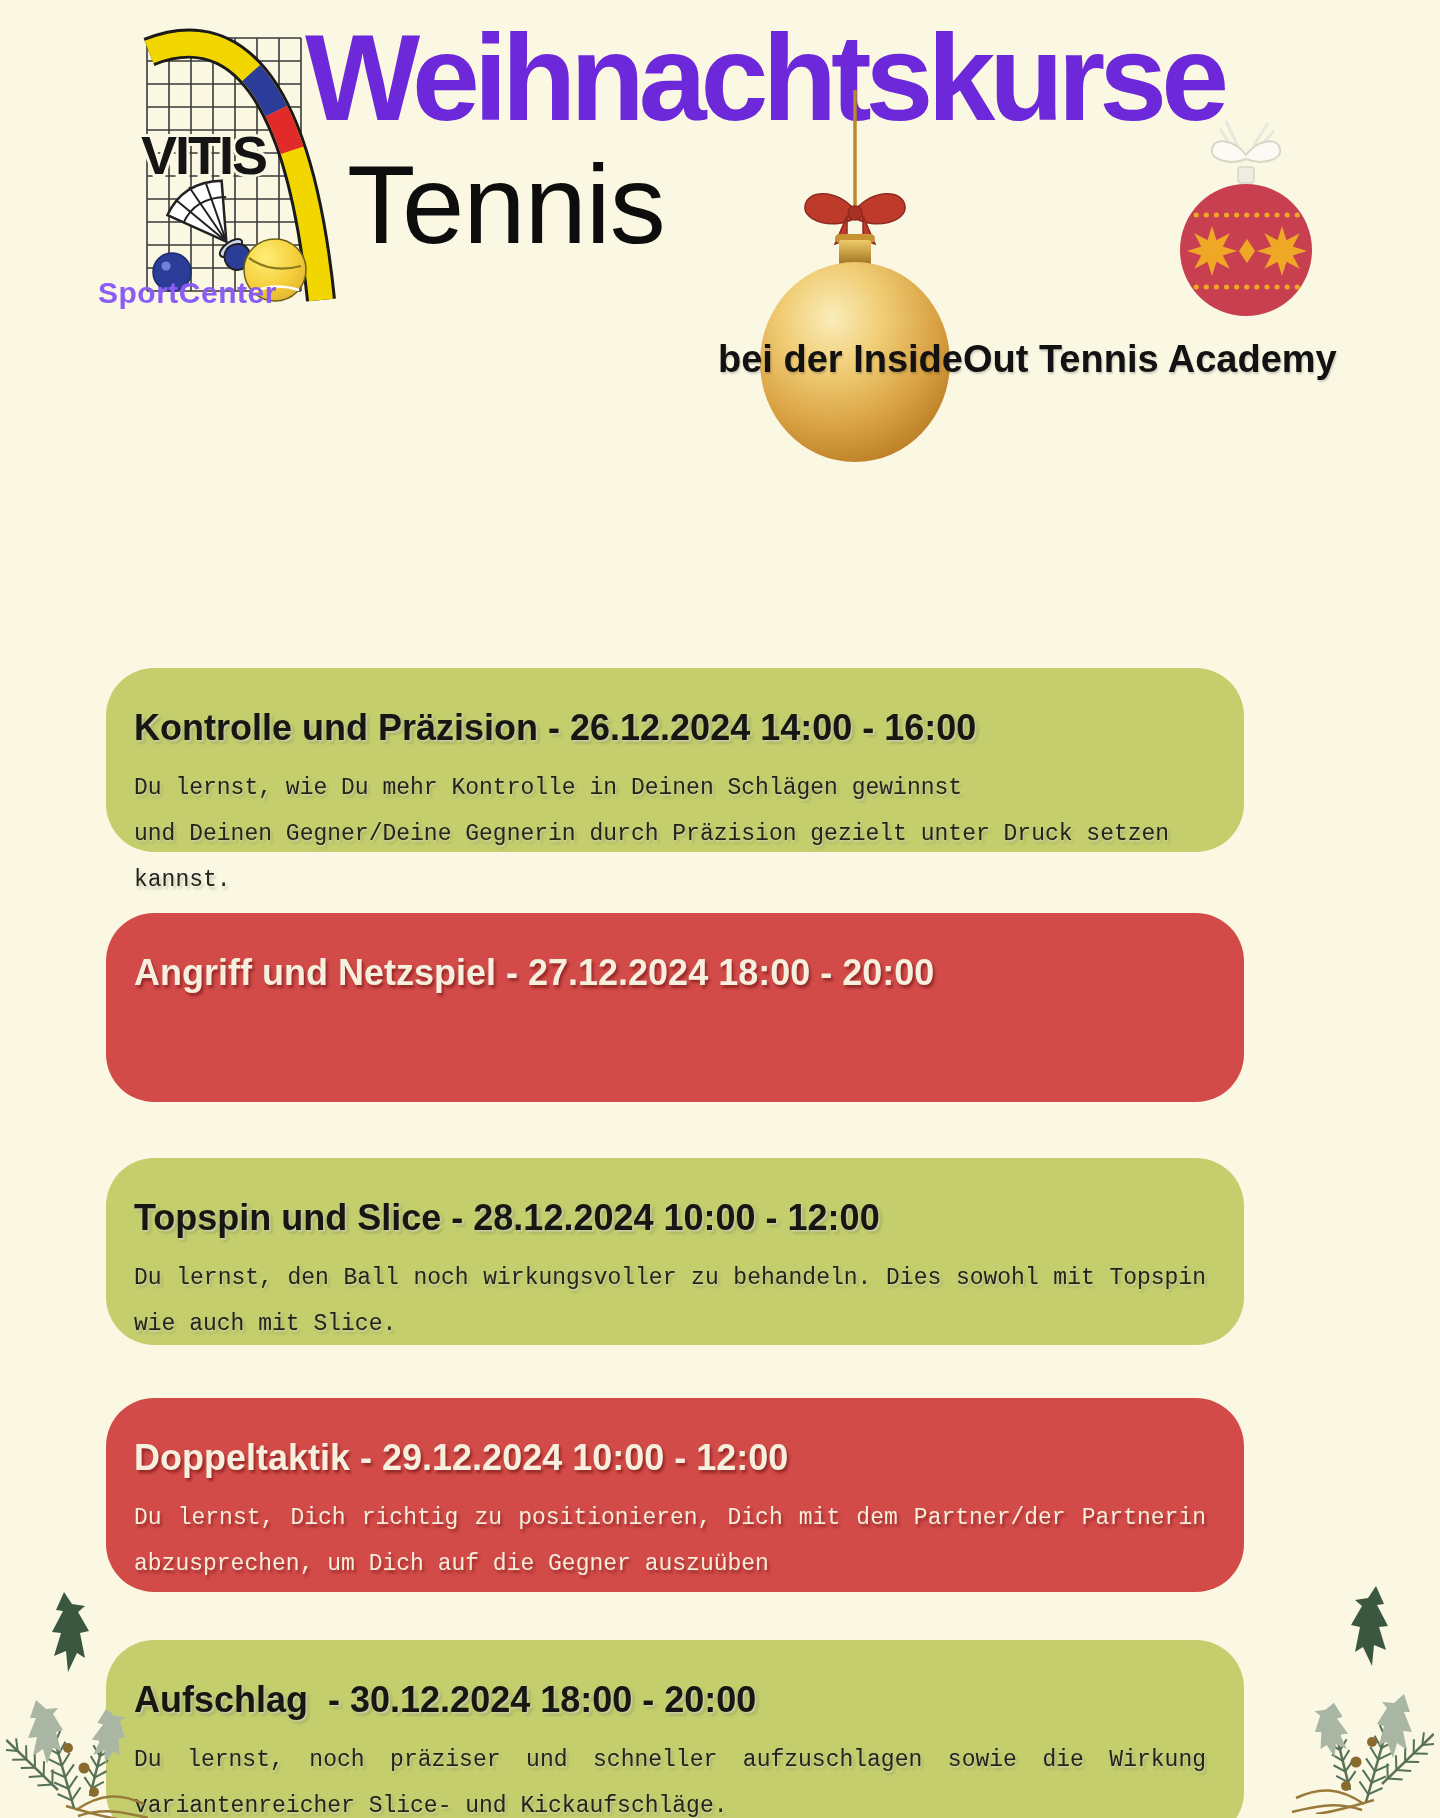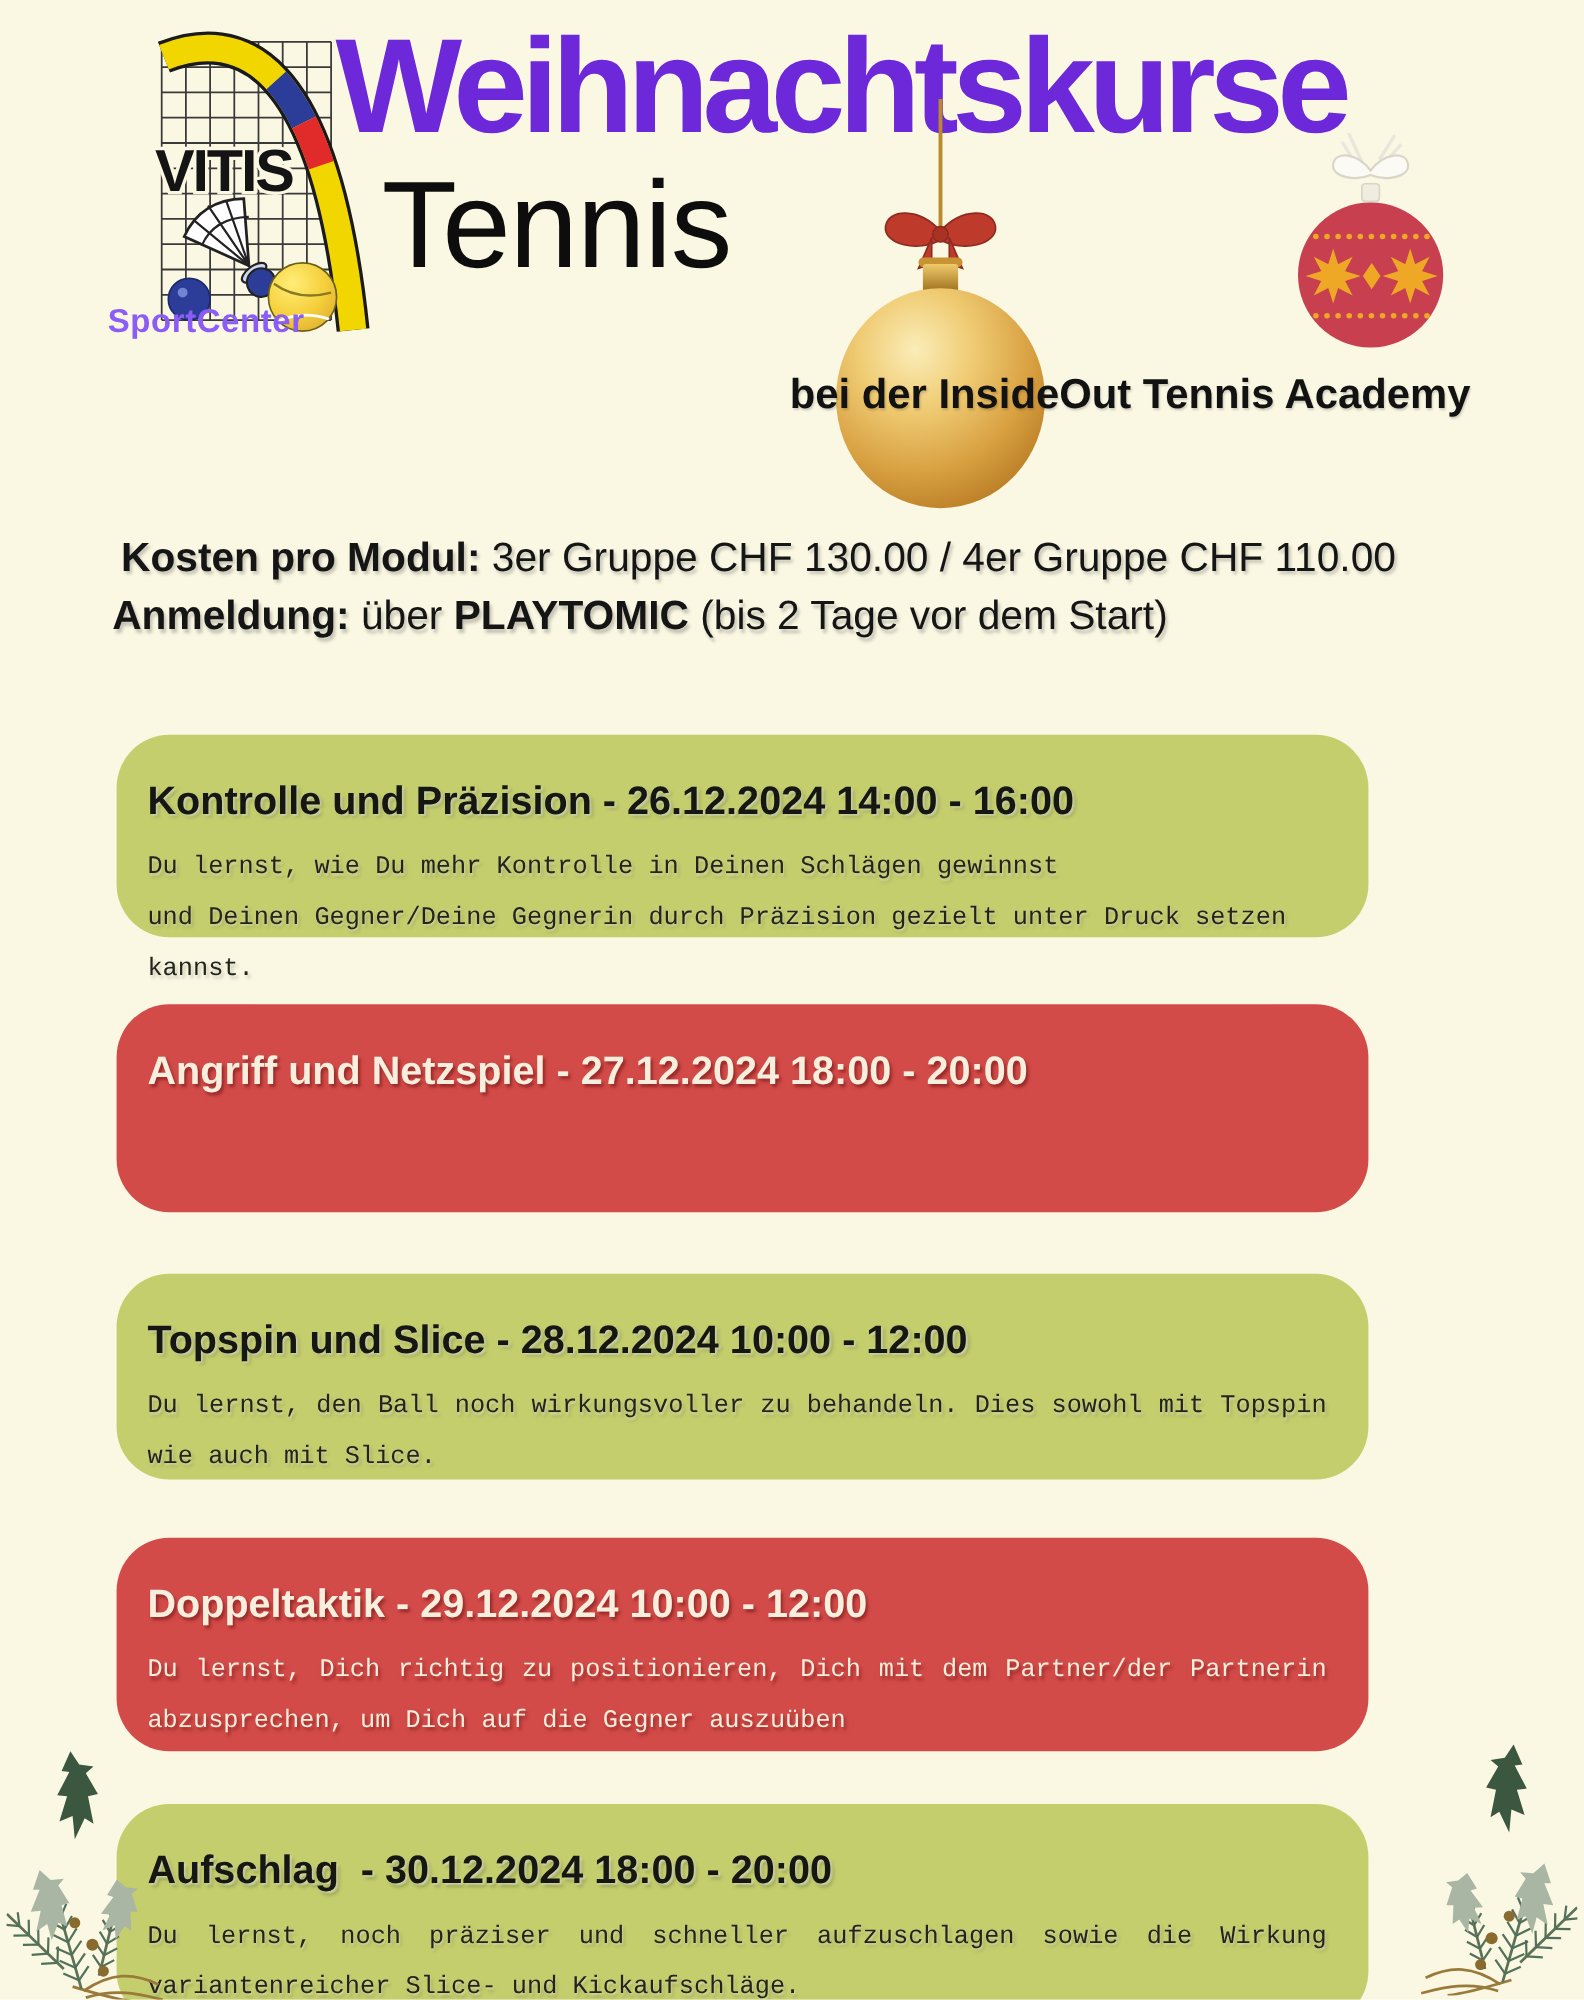--- a/index.html
+++ b/index.html
@@ -145,32 +145,20 @@
           <use href="#star4" transform="translate(36,136)"></use>
           <use href="#star4" transform="translate(36,136) rotate(45)"></use>
           <use href="#star4" transform="translate(106,136)"></use>
           <use href="#star4" transform="translate(106,136) rotate(45)"></use>
           <path d="M71,124 L79,136 L71,148 L63,136 Z"></path>
         </g>
       </g>
     </svg>
   </div>
 
-  <div class="info">
-    <div class="row1">
-      <b>Kosten pro Modul:</b>
-      <span>3er Gruppe CHF 130.00 / 4er Gruppe CHF 110.00</span>
-    </div>
-    <div class="row2">
-      <b>Anmeldung:</b>
-      <span>über</span>
-      <b>PLAYTOMIC</b>
-      <span>(bis 2 Tage vor dem Start)</span>
-    </div>
-  </div>
 
   <div class="card green" style="top:668px;height:184px;">
     <div class="card-title">Kontrolle und Präzision - 26.12.2024 14:00 - 16:00</div>
     <div class="card-desc">
       <div>Du lernst, wie Du mehr Kontrolle in Deinen Schlägen gewinnst</div>
       <div>und Deinen Gegner/Deine Gegnerin durch Präzision gezielt unter Druck setzen kannst.</div>
     </div>
   </div>
 
   <div class="card red" style="top:913px;height:189px;">

